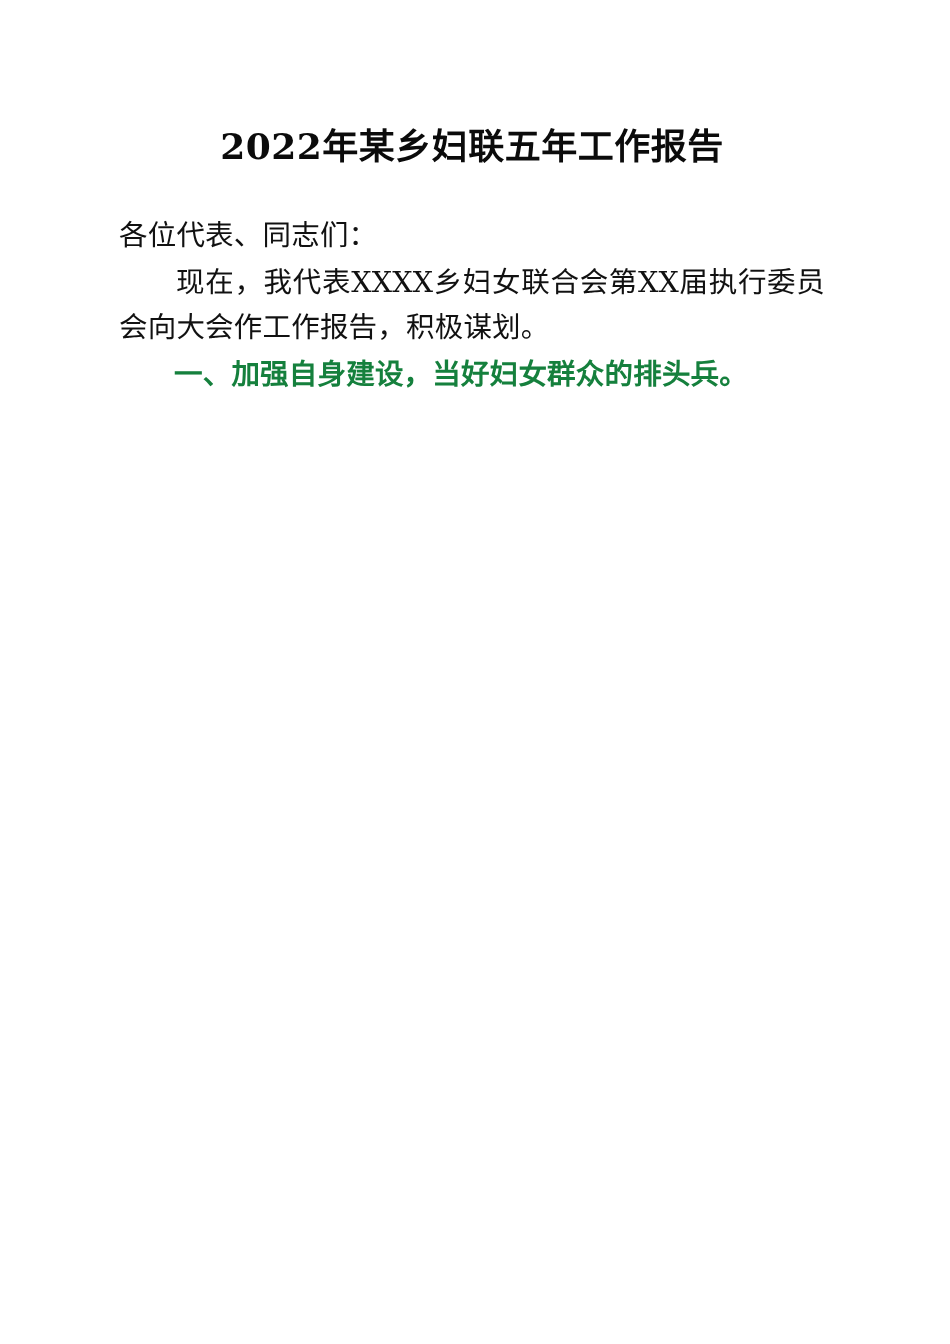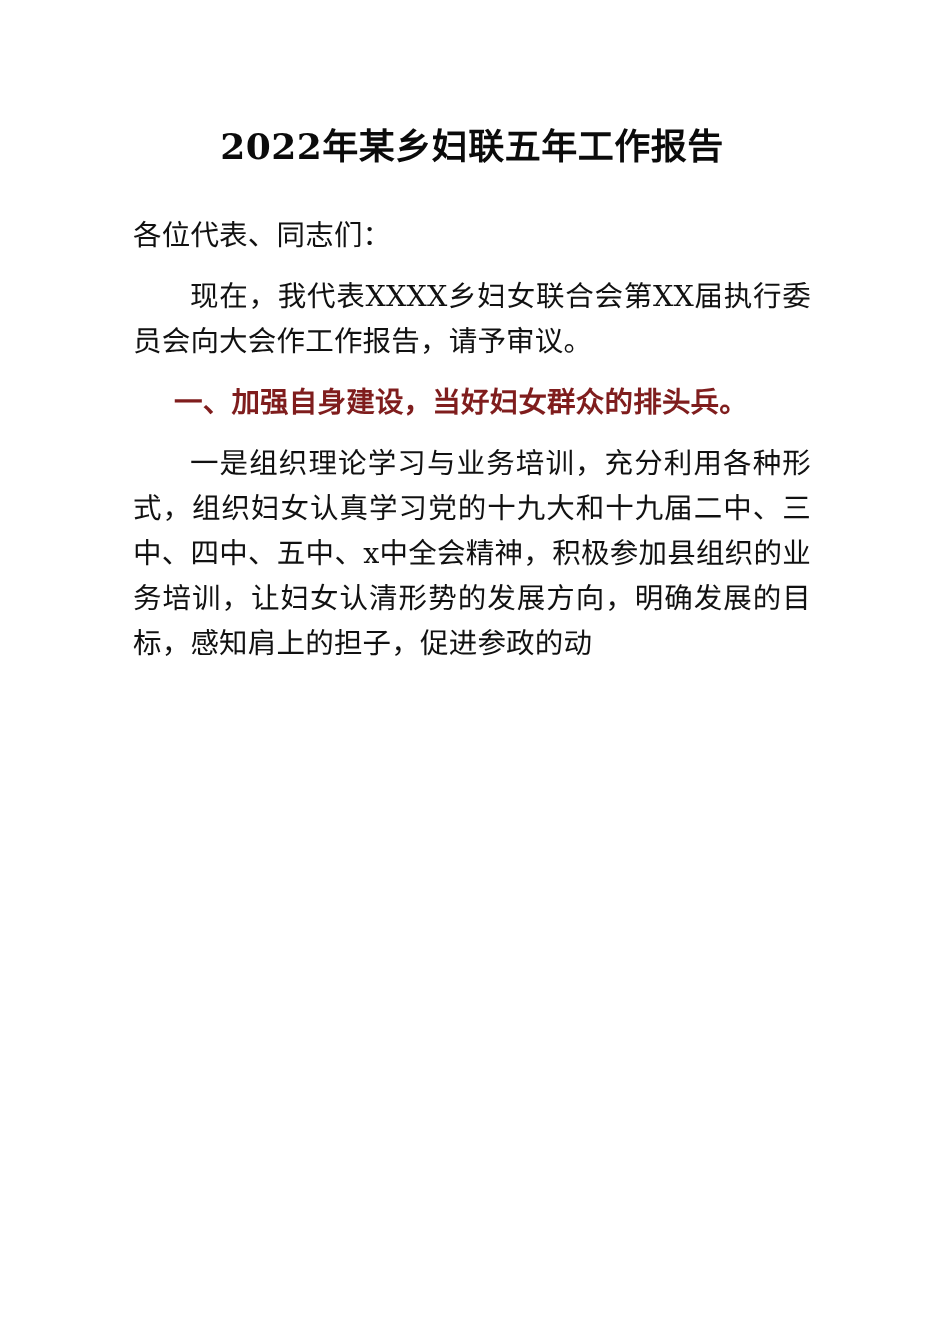--- a/index.html
+++ b/index.html
@@ -42,21 +42,21 @@
 
   .body-block {
     margin-top: 44px;
   }
 
   p.para {
     font-family: "DejaVu Serif", "Liberation Serif", serif;
     font-size: 28.5px;
     line-height: 45px;
     color: #111111;
-    margin: 16px;
+    margin: 2px;
     text-align: justify;
     text-justify: inter-ideograph;
     text-align-last: left;
     letter-spacing: 0.2px;
     word-break: break-all;
     -webkit-font-smoothing: antialiased;
   }
 
   p.para.indent {
     text-indent: 57px;
@@ -64,21 +64,21 @@
 
   p.para.noindent {
     text-indent: 0;
   }
 
   p.heading {
     font-family: "DejaVu Sans", "Liberation Sans", sans-serif;
     font-weight: 700;
     font-size: 28.5px;
     line-height: 45px;
-    color: #7f1d1d;
+    color: #15803d;
     margin: 0;
     text-indent: 57px;
     text-align: left;
     letter-spacing: 0.2px;
   }
 
   
   .para, .heading, .doc-title {
     text-rendering: optimizeLegibility;
   }
@@ -89,25 +89,24 @@
 <div class="page">
 
   <div class="content">
 
     <h1 class="doc-title">2022年某乡妇联五年工作报告</h1>
 
     <div class="body-block">
 
       <p class="para noindent">各位代表、同志们：</p>
 
-      <p class="para indent">现在，我代表XXXX乡妇女联合会第XX届执行委员会向大会作工作报告，请予审议。</p>
+      <p class="para indent">现在，我代表XXXX乡妇女联合会第XX届执行委员会向大会作工作报告，积极谋划。</p>
 
 
 
 
       <p class="heading">一、加强自身建设，当好妇女群众的排头兵。</p>
 
-      <p class="para indent">一是组织理论学习与业务培训，充分利用各种形式，组织妇女认真学习党的十九大和十九届二中、三中、四中、五中、x中全会精神，积极参加县组织的业务培训，让妇女认清形势的发展方向，明确发展的目标，感知肩上的担子，促进参政的动</p>
 
     </div>
   </div>
 
 </div>
 
 </body></html>

